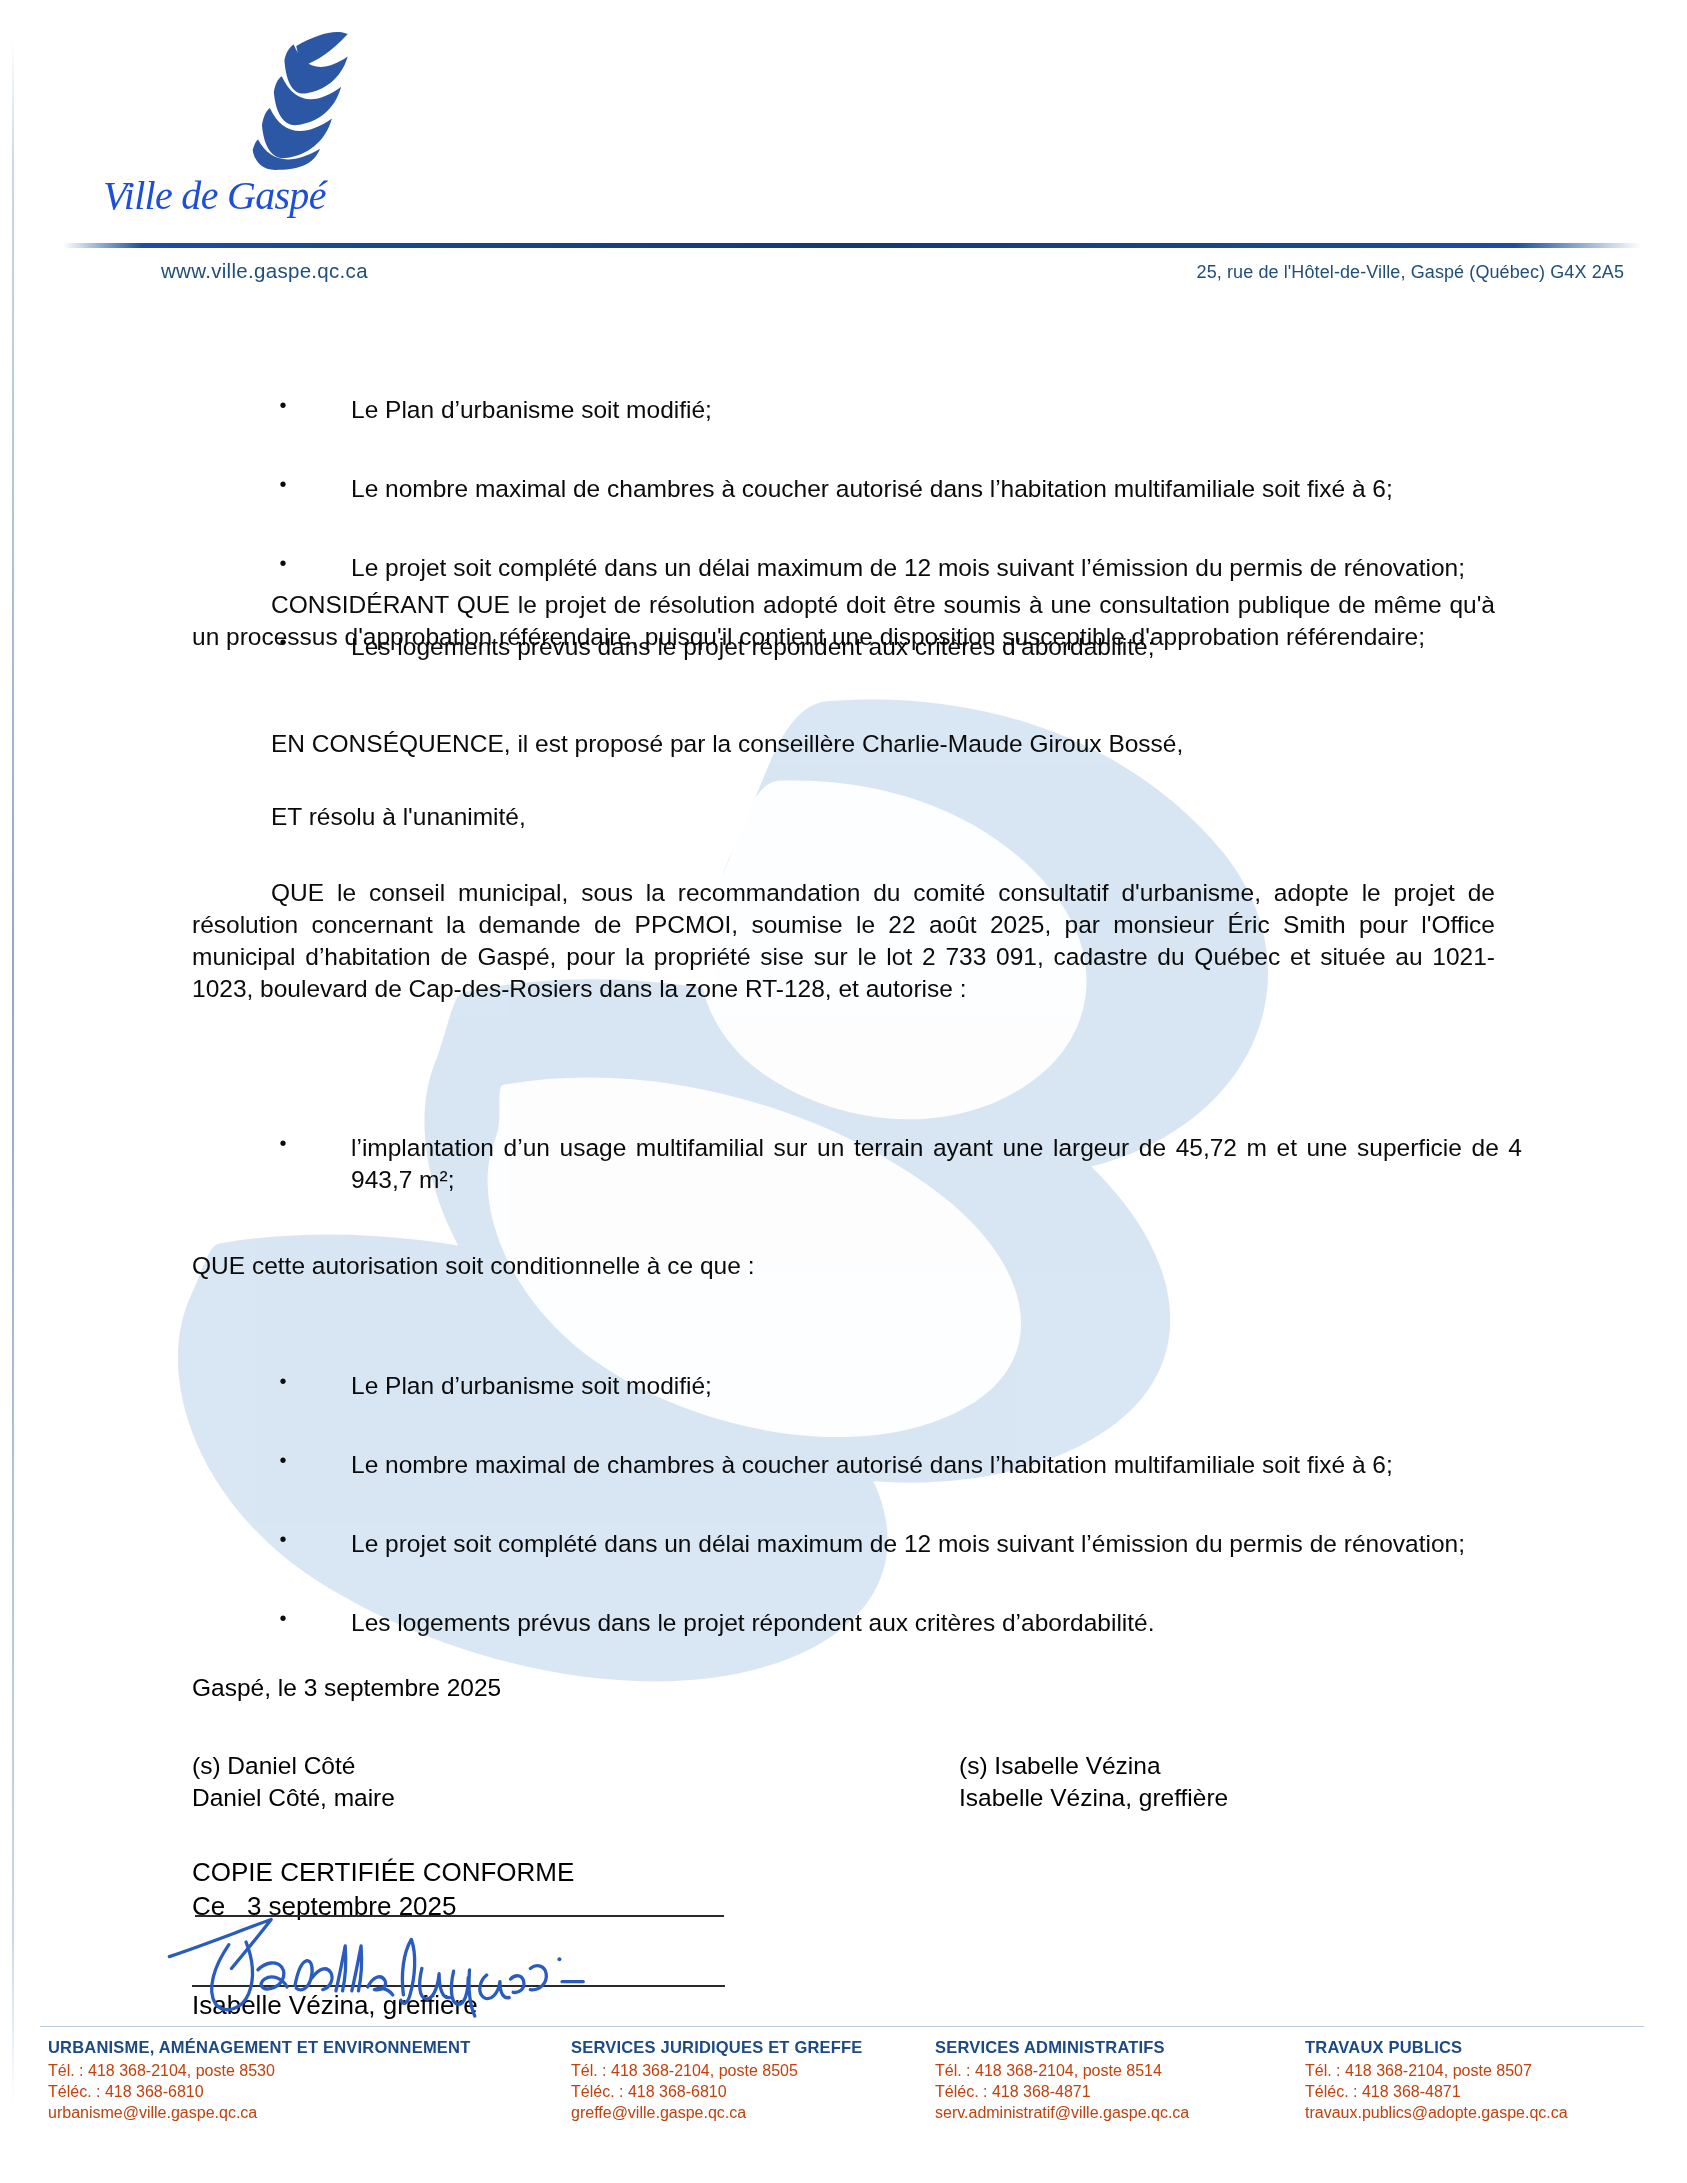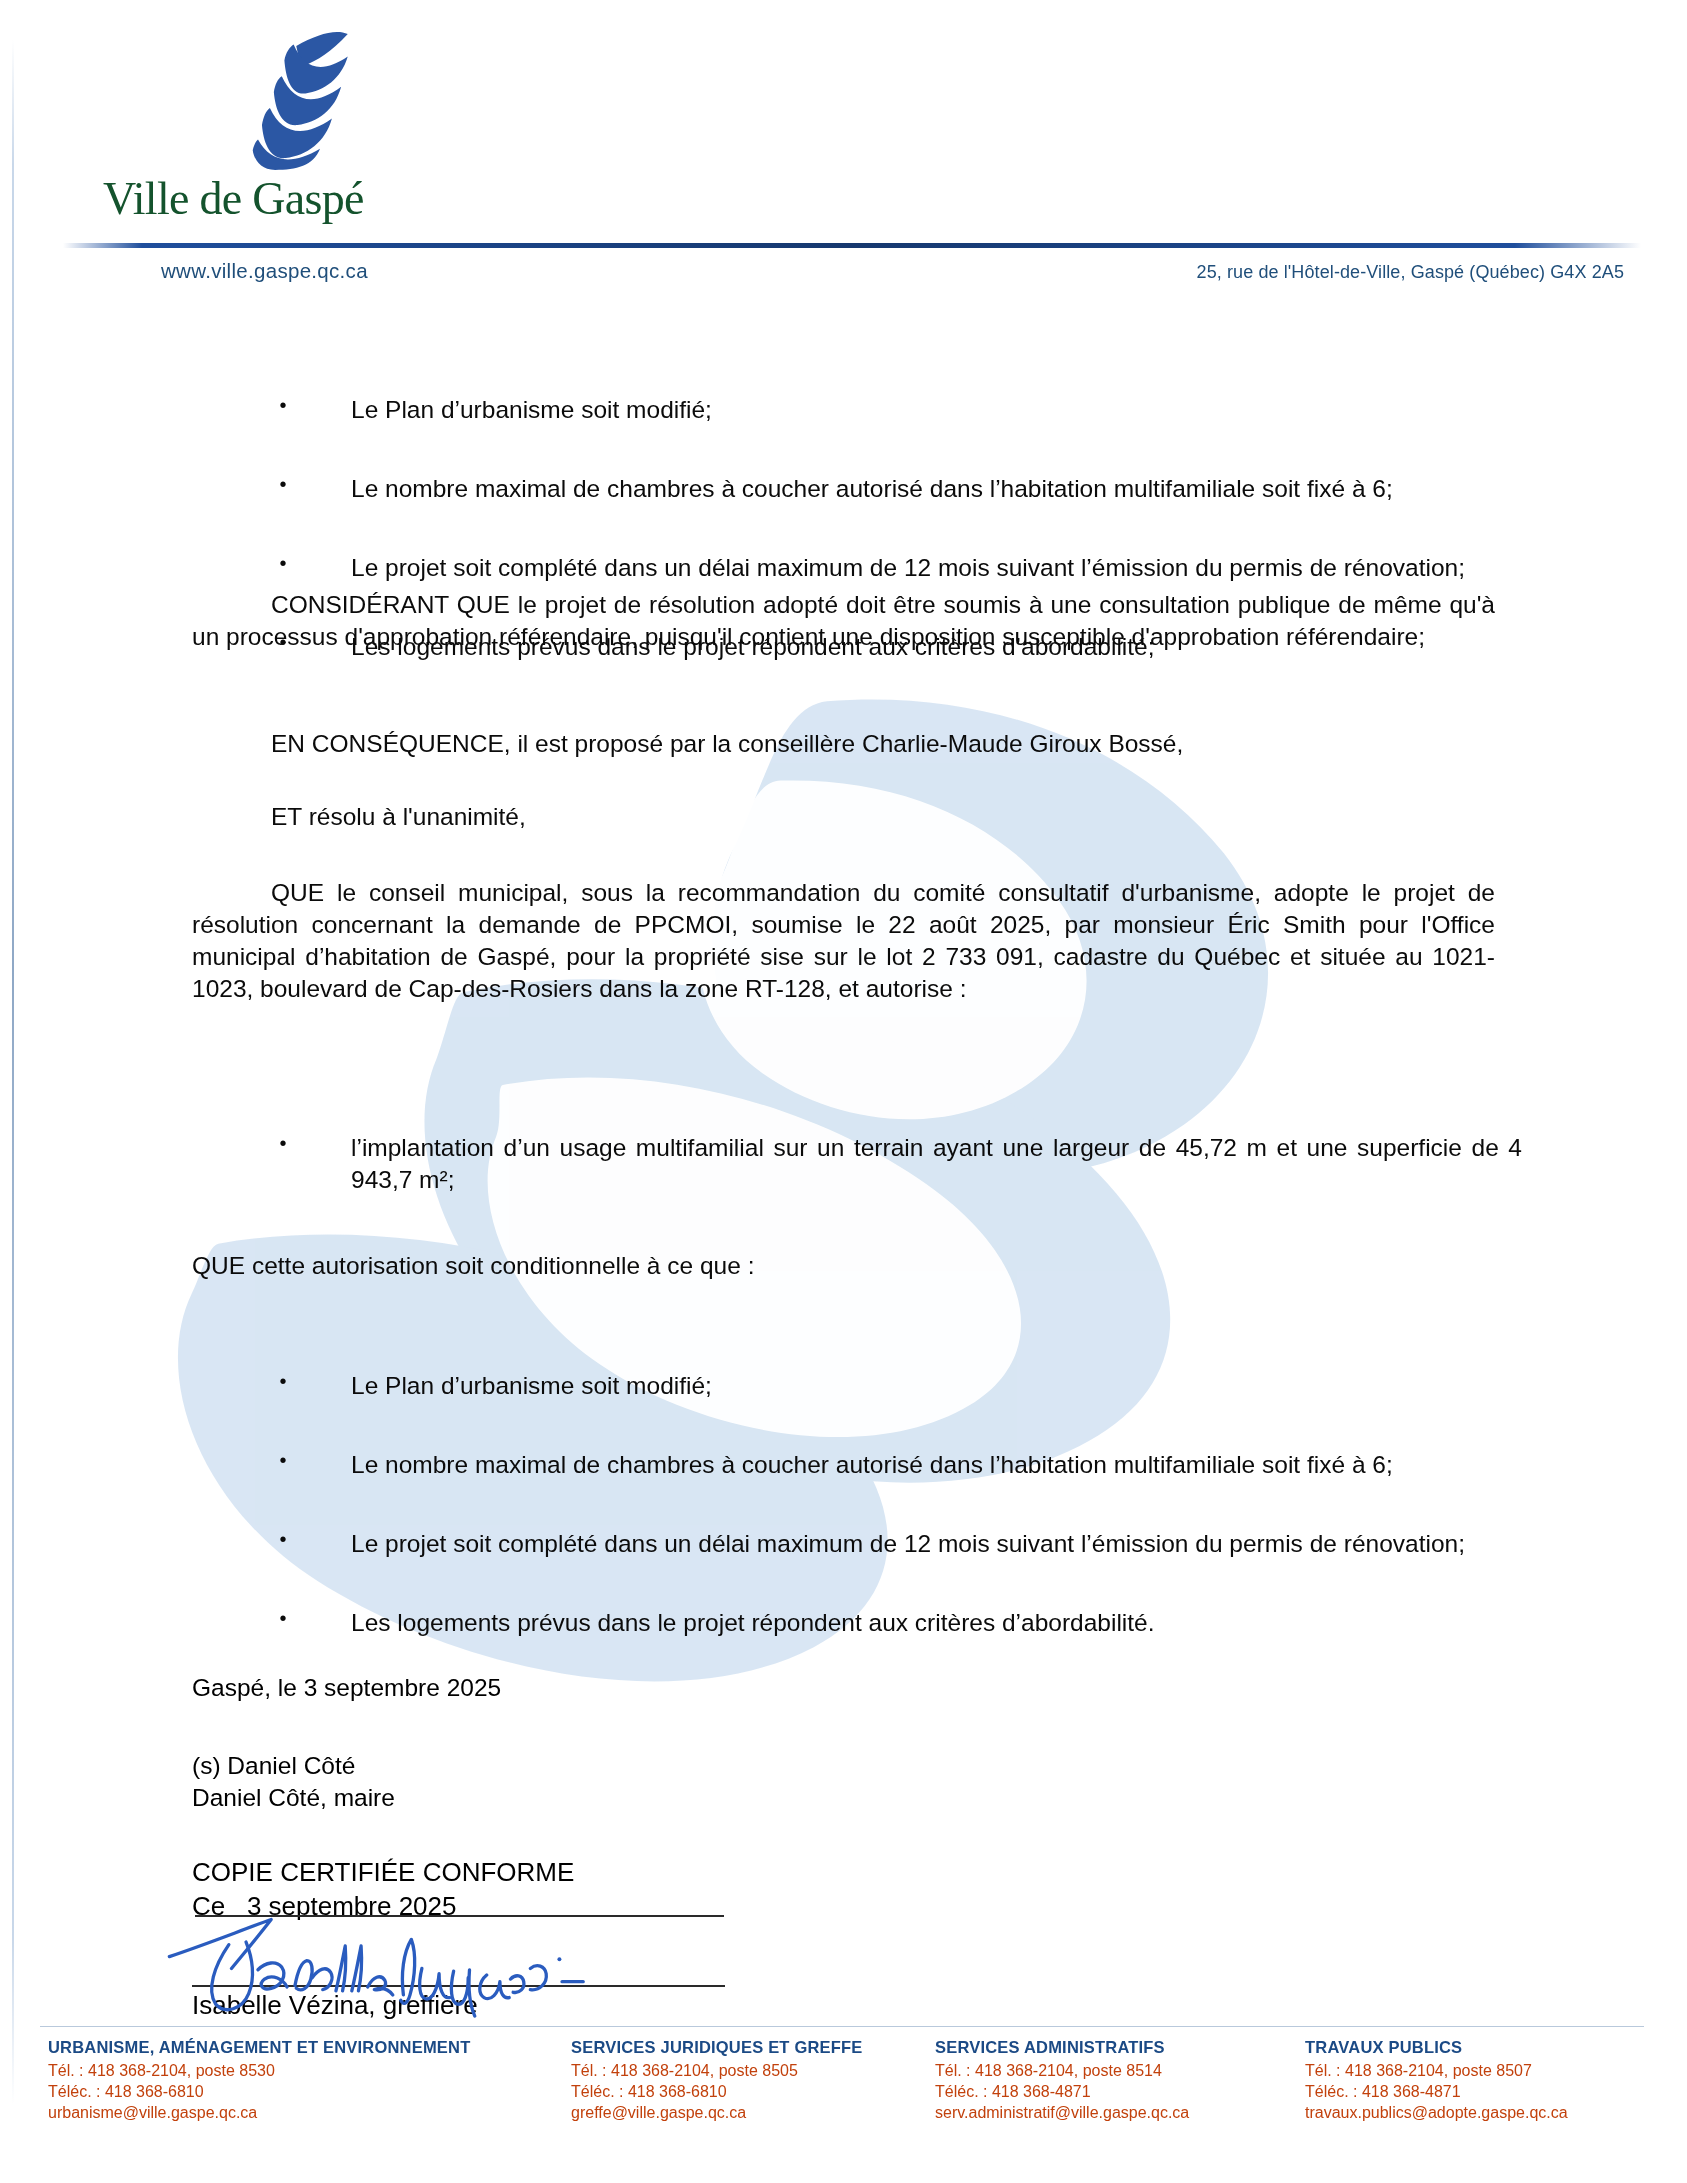--- a/index.html
+++ b/index.html
@@ -49,22 +49,23 @@
   }
   .logo-wrap {
     position: absolute;
     left: 103px;
     top: 30px;
     width: 410px;
   }
   .flag-svg { display: block; margin-left: 122px; }
   .logo-word {
     font-family: "Liberation Serif", serif;
-    font-size: 46px;
-    color: #14532d;
+    font-style: italic;
+    font-size: 40px;
+    color: #1d4ed8;
     line-height: 1;
     margin-top: 4px;
     letter-spacing: -0.7px;
     white-space: nowrap;
   }
   .header-rule {
     position: absolute;
     left: 63px;
     top: 243px;
     width: 1578px;
@@ -316,20 +317,24 @@
     </ul>
   </div>
 
   <div class="sig-date">Gaspé, le 3 septembre 2025</div>
 
   <div class="sig-left">
     <div>(s) Daniel Côté</div>
     <div>Daniel Côté, maire</div>
   </div>
 
+  <div class="sig-right">
+    <div>(s) Isabelle Vézina</div>
+    <div>Isabelle Vézina, greffière</div>
+  </div>
 
   <div class="certif">
     <div>COPIE CERTIFIÉE CONFORME</div>
     <div class="certif-line2">Ce   3 septembre 2025</div>
   </div>
   <div class="rule-date"></div>
   <div class="rule-sign"></div>
 
   <svg class="handwriting" width="490" height="119" viewBox="0 0 740 180">
     <g fill="none" stroke="#2a5cbf" stroke-width="5" stroke-linecap="round" stroke-linejoin="round">

